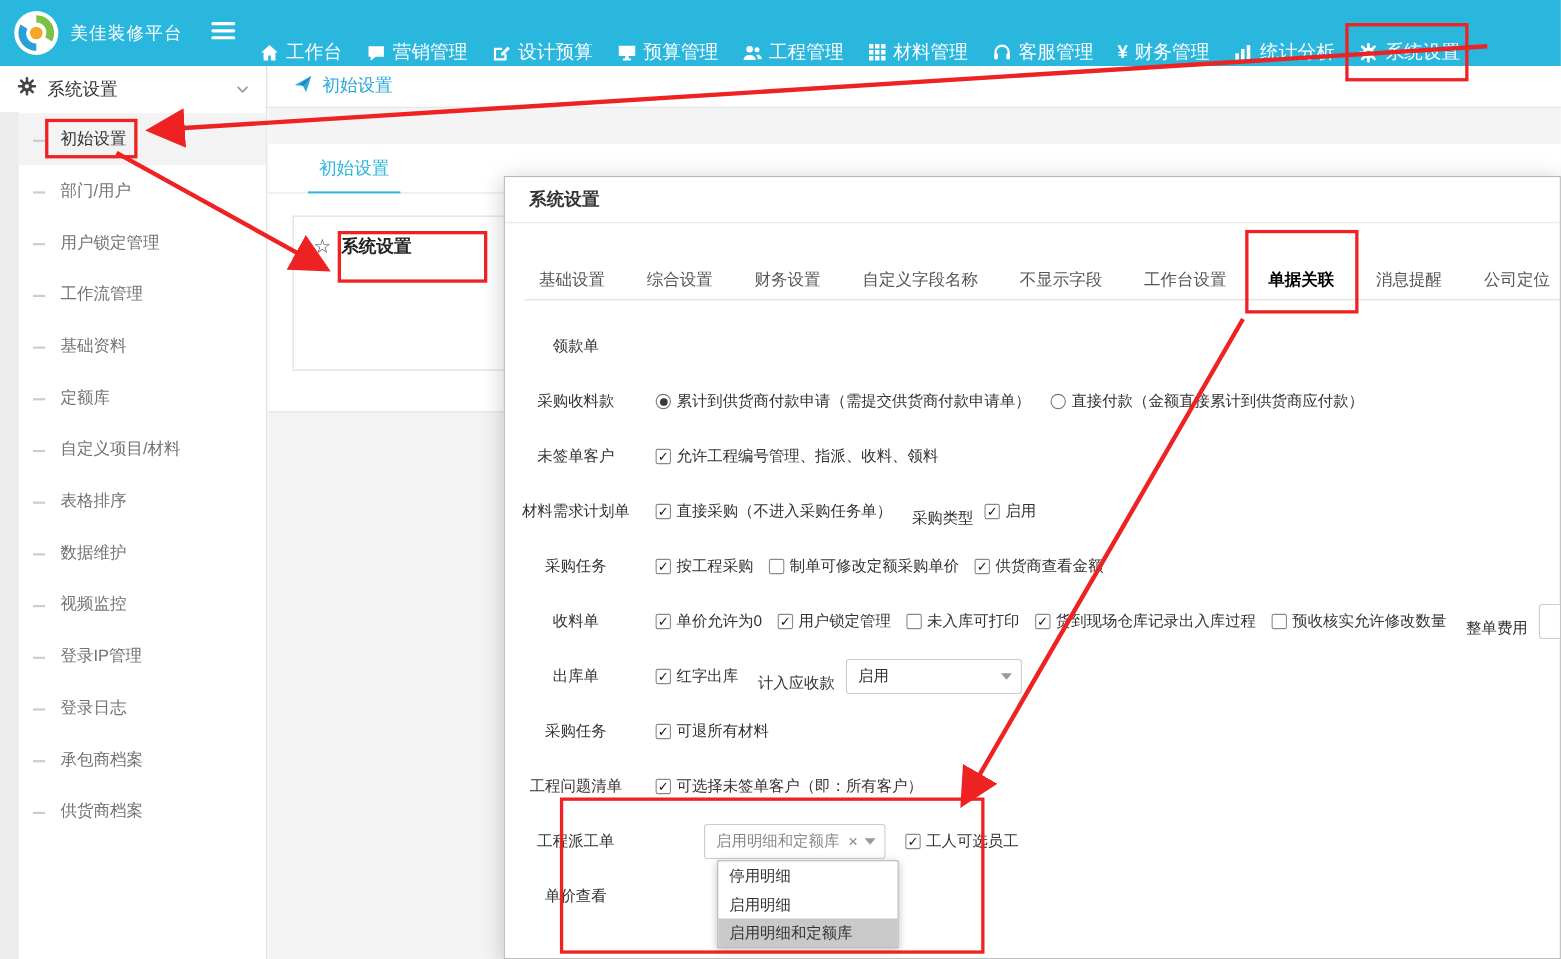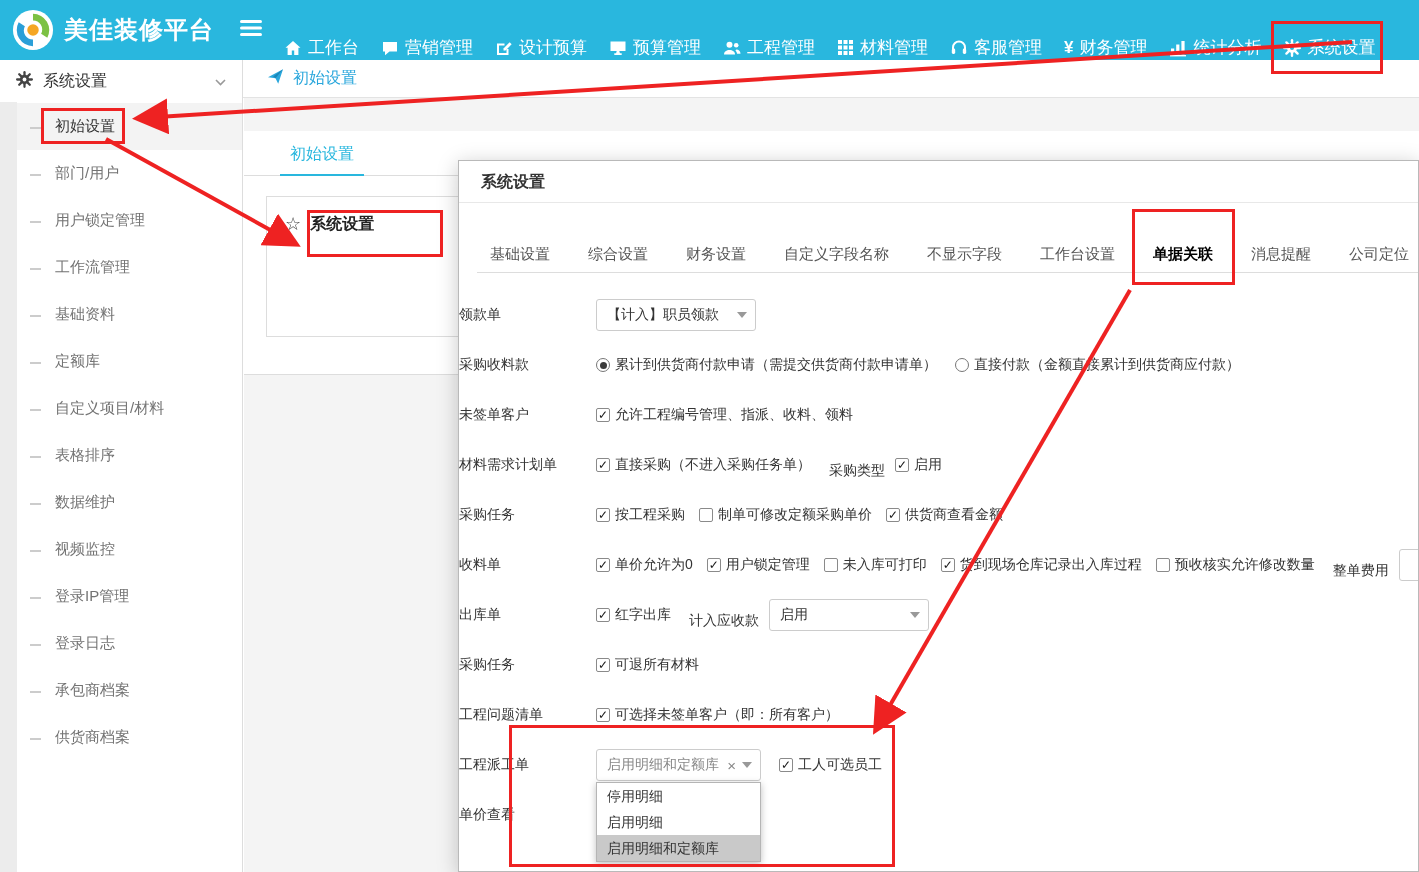--- a/index.html
+++ b/index.html
@@ -4,21 +4,21 @@
 <style>
   * { margin:0; padding:0; box-sizing:border-box; }
   html,body { width:1419px; height:872px; position:relative; overflow:hidden;
     background:#fff; font-family:"Liberation Sans", sans-serif; }
 
   
   .topbar { position:absolute; top:0; left:0; width:1419px; height:60px;
     background:#29b7de; display:flex; align-items:center; color:#fff; z-index:5; }
   .brand { display:flex; align-items:center; gap:10px; padding-left:12px; flex:none; }
   .logo { width:42px; height:42px; flex:none; }
-  .brand-title { font-size:24px; font-weight:bold; letter-spacing:1px; white-space:nowrap; }
+  .brand-title { font-size:16px; font-weight:normal; letter-spacing:1px; white-space:nowrap; }
   .hamburger { margin:0 22px 0 26px; flex:none; cursor:pointer; }
   .topnav { display:flex; align-items:center; gap:22px; font-size:17px; white-space:nowrap; }
   .nav-item { display:flex; align-items:center; gap:6px; color:#fff; text-decoration:none;
     position:relative; cursor:pointer;margin-top:35px; }
   .nicon { display:inline-flex; align-items:center; }
   .yen-glyph { font-size:17px; font-weight:bold; }
 
   
   .sidebar { position:absolute; top:60px; left:0; width:243px; bottom:0; background:#fff;
     border-right:1px solid #ddd; z-index:4; }
@@ -59,43 +59,43 @@
   .modal-header { height:42px; line-height:42px; padding-left:22px; font-size:16px;
     font-weight:600; color:#333; border-bottom:1px solid #e8e8e8; }
   .modal-tabs { display:flex; align-items:flex-end; margin:34px 0 0 18px;
     border-bottom:1px solid #ddd; white-space:nowrap;gap:12px; }
   .mtab { padding:8px 13px; font-size:15px; color:#555; cursor:pointer; position:relative; }
   .mtab.active { color:#000; font-weight:bold; }
 
   .modal-form { padding-top:26px; font-size:14px; color:#333; }
   .frow { display:flex; align-items:center; min-height:32px; margin-bottom:18px;
     white-space:nowrap; }
-  .flabel { width:137px; text-align:left; flex:none; padding-right:8px; color:#333; }
+  .flabel { width:137px; text-align:center; flex:none; padding-right:8px; color:#333; }
   .mid-text { margin:12px 10px 0 4px; }
 
   .sel { height:32px; border:1px solid #ccc; border-radius:3px; display:inline-flex;
     align-items:center; padding:0 26px 0 10px; position:relative; background:#fff;
     min-width:160px; cursor:pointer; }
   .sel .caret { position:absolute; right:8px; top:50%; margin-top:-3px; width:0; height:0;
     border-left:5px solid transparent; border-right:5px solid transparent;
     border-top:6px solid #999; }
   .sel .sel-clear { position:absolute; right:24px; color:#888; font-size:15px; cursor:pointer; }
   .sel-text.muted { color:#888; }
 
   .cb { display:inline-flex; align-items:center; gap:5px; margin-right:14px; cursor:pointer; }
   .cbox { width:14px; height:14px; border:1px solid #8a8a8a; border-radius:2px;
     background:#fff; display:inline-flex; align-items:center; justify-content:center;
     font-size:12px; line-height:1; color:#1a1a1a; flex:none; }
   .radio { display:inline-flex; align-items:center; gap:5px; margin-right:18px; cursor:pointer;justify-content:flex-end; }
   .rdot { width:14px; height:14px; border:1px solid #777; border-radius:50%;
     display:inline-flex; align-items:center; justify-content:center; flex:none; background:#fff; }
   .rdot.on::after { content:""; width:7px; height:7px; border-radius:50%; background:#3a3a3a; }
 
-  .selwrap { position:relative; z-index:20; }
-  .dropdown { position:absolute; top:33px; left:0; width:100%; background:#fff;
+  .selwrap { position:relative; z-index:20;margin-left:44px; }
+  .dropdown { position:absolute; top:33px; left:12px; width:100%; background:#fff;
     border:1px solid #b5b5b5; box-shadow:0 2px 7px rgba(0,0,0,.25); }
   .opt { height:26px; line-height:26px; padding-left:10px; color:#333; cursor:pointer; }
   .opt.selected { background:#c9c9c9; }
 
   
   .red-box { position:absolute; border:3px solid #ee2222; pointer-events:none; z-index:50; }
   .anno-layer { position:absolute; inset:0; z-index:999; pointer-events:none; }
   .anno-layer line { stroke:#ee2222; stroke-width:4; }
 </style>
 </head>
@@ -337,24 +337,20 @@
     </span>
     <span class="mtab">消息提醒</span>
     <span class="mtab">公司定位</span>
     <span class="mtab">手机端</span>
   </div>
 
   <div class="modal-form">
 
     <div class="frow">
       <span class="flabel">领款单</span>
-      <div class="sel">
-        <span class="sel-text">【计入】职员领款</span>
-        <span class="caret"></span>
-      </div>
     </div>
 
     <div class="frow">
       <span class="flabel">采购收料款</span>
       <label class="radio">
         <span class="rdot on"></span>
         <span>累计到供货商付款申请（需提交供货商付款申请单）</span>
       </label>
       <label class="radio">
         <span class="rdot"></span>

